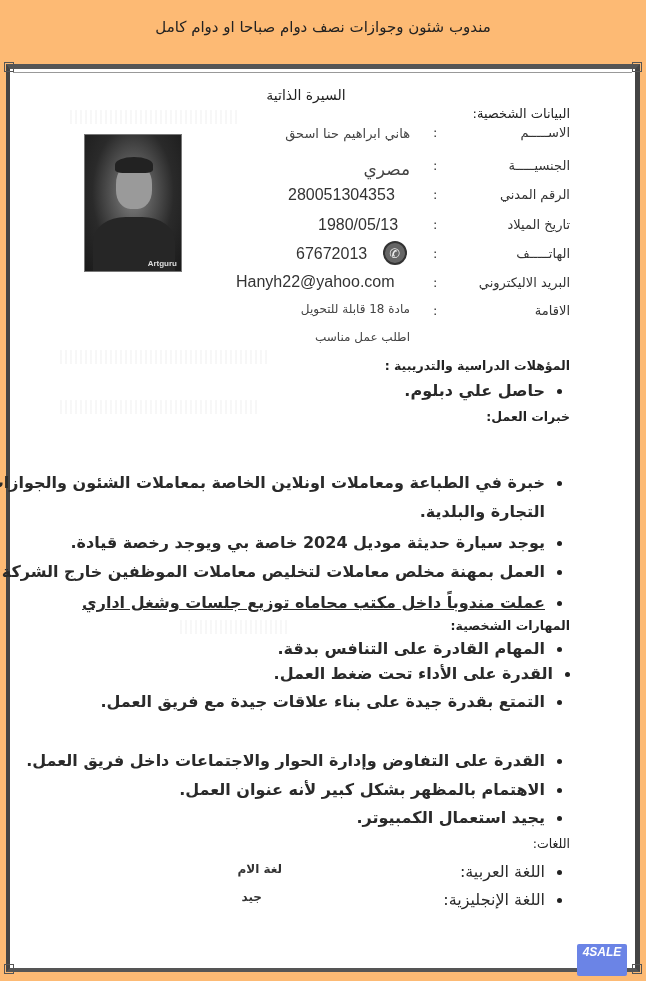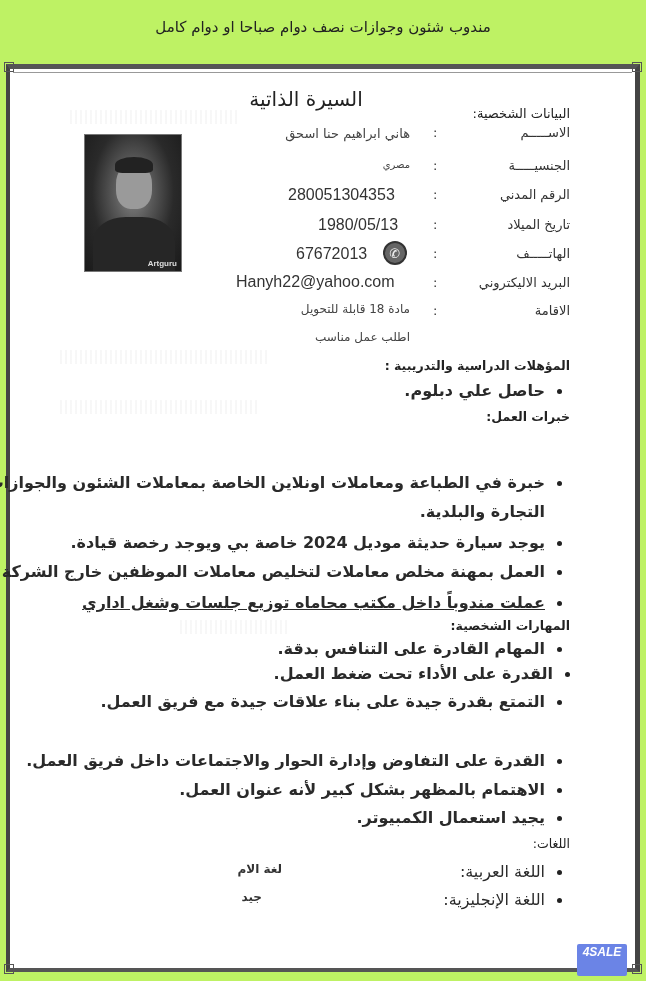--- a/index.html
+++ b/index.html
@@ -4,21 +4,21 @@
   <style>
     * { box-sizing: border-box; margin: 0; padding: 0; }
     html, body {
       width: 646px; height: 981px; overflow: hidden;
       background: #f4f4f4;
       font-family: "DejaVu Sans", "Liberation Sans", sans-serif;
       color: #1e1e1e;
     }
     .page {
       position: relative; width: 646px; height: 981px;
-      background: #bef264;
+      background: #fdba74;
     }
     .top-heading {
       position: absolute; top: 18px; left: 0; width: 646px;
       text-align: center; direction: rtl;
       font-size: 15px; color: #222;
     }
     .frame {
       position: absolute; left: 6px; top: 64px; width: 634px; height: 908px;
       border: 3px double #444;
       border-top: 5px solid #555;
@@ -31,21 +31,21 @@
       position: absolute; inset: 3px;
       border-top: 1px solid #999;
     }
     .corner {
       position: absolute; width: 10px; height: 10px;
       border: 1px solid #555; background: transparent;
     }
     .title {
       position: absolute; top: 87px; left: 0; width: 612px;
       text-align: center; direction: rtl;
-      font-size: 20px; font-weight: normal; color: #222;
+      font-size: 14px; font-weight: normal; color: #222;
     }
     .rtl { direction: rtl; text-align: right; }
     .abs { position: absolute; }
     .section-heading { font-size: 13px; color: #222; }
     .label { font-size: 13px; color: #333; }
     .colon { font-size: 13px; color: #333; }
     .value { font-size: 14px; color: #333; font-family: "Liberation Sans", sans-serif; }
     .value-ar { font-size: 12px; color: #444; }
     .photo {
       position: absolute; left: 84px; top: 134px; width: 98px; height: 138px;
@@ -133,21 +133,21 @@
 
   <div class="abs rtl section-heading" style="right:76px;top:106px;">البيانات الشخصية:</div>
 
   <div>
     <div class="abs rtl label" style="right:76px;top:125px;">الاســـــم</div>
     <div class="abs colon" style="left:433px;top:125px;">:</div>
     <div class="abs rtl value-ar" style="right:236px;top:126px;font-size:13px;">هاني ابراهيم حنا اسحق</div>
 
     <div class="abs rtl label" style="right:76px;top:158px;">الجنسيـــــة</div>
     <div class="abs colon" style="left:433px;top:158px;">:</div>
-    <div class="abs rtl value-ar" style="right:236px;top:159px;font-size:10px;">مصري</div>
+    <div class="abs rtl value-ar" style="right:236px;top:159px;font-size:17px;">مصري</div>
 
     <div class="abs rtl label" style="right:76px;top:187px;">الرقم المدني</div>
     <div class="abs colon" style="left:433px;top:187px;">:</div>
     <div class="abs value" style="left:288px;top:186px;font-size:16px;">280051304353</div>
 
     <div class="abs rtl label" style="right:76px;top:217px;">تاريخ الميلاد</div>
     <div class="abs colon" style="left:433px;top:217px;">:</div>
     <div class="abs value" style="left:318px;top:216px;font-size:16px;">1980/05/13</div>
 
     <div class="abs rtl label" style="right:76px;top:246px;">الهاتـــــف</div>

